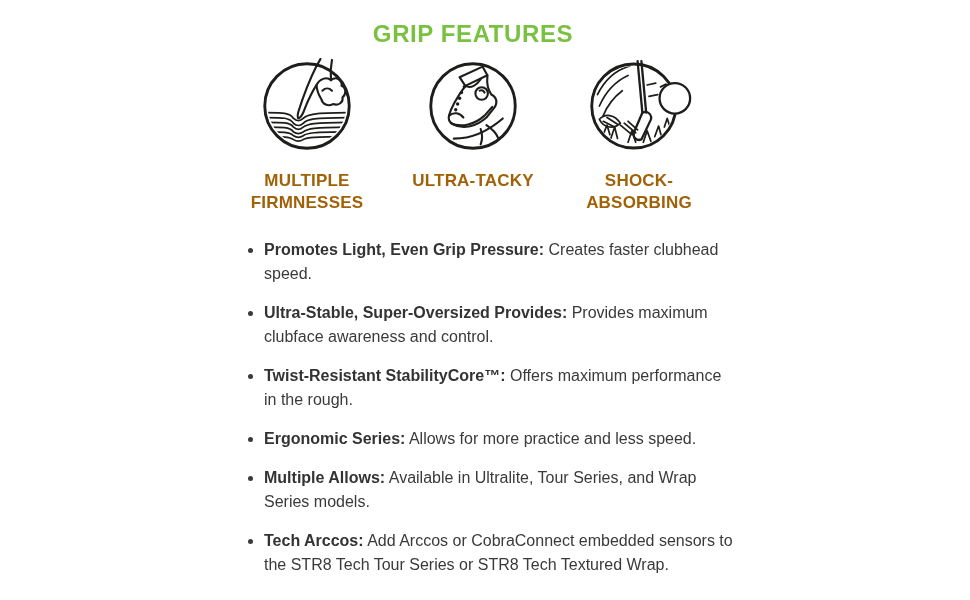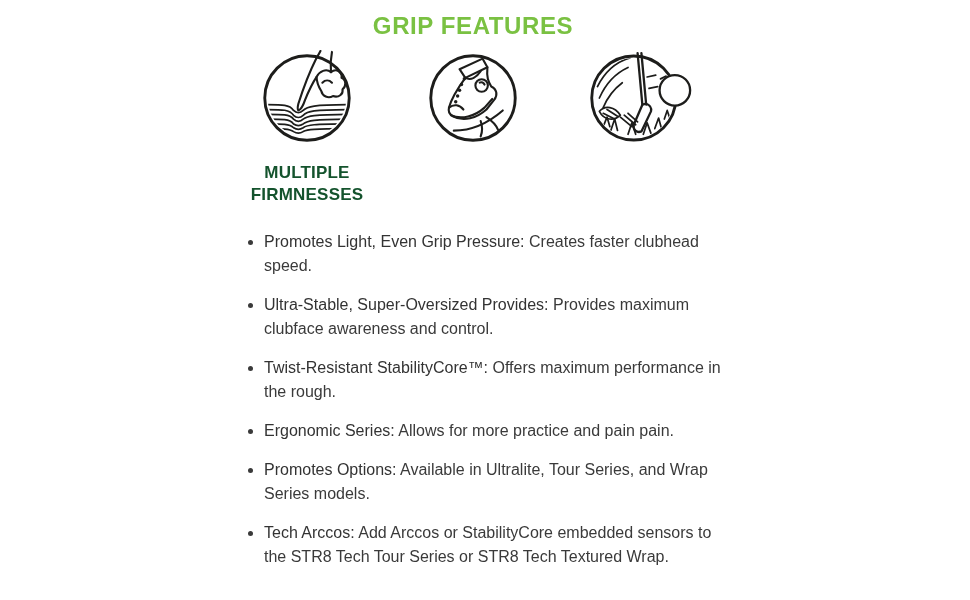--- a/index.html
+++ b/index.html
@@ -7,21 +7,21 @@
     padding: 0;
     background: #ffffff;
     width: 970px;
     height: 600px;
     overflow: hidden;
     font-family: "Liberation Sans", sans-serif;
   }
   .page {
     width: 500px;
     margin-left: 223px;
-    padding-top: 12px;
+    padding-top: 20px;
     box-sizing: border-box;
   }
   .title {
     margin: 0;
     text-align: center;
     font-size: 24px;
     font-weight: bold;
     letter-spacing: 0.6px;
     color: #7ac142;
   }
@@ -43,36 +43,36 @@
     display: block;
   }
   .feature-label {
     display: block;
     width: 132px;
     margin: 12px auto 0;
     font-size: 17px;
     font-weight: bold;
     line-height: 22px;
     letter-spacing: 0.2px;
-    color: #14532d;
+    color: #a16207;
   }
   ul.bullets {
     margin: 24px 0 0 0;
     padding-left: 41px;
     list-style: disc;
     width: 470px;
   }
   ul.bullets li {
     font-size: 16px;
     line-height: 24px;
     color: #3a3a3a;
     margin-bottom: 15px;
   }
   ul.bullets li .head {
-    font-weight: normal;
+    font-weight: bold;
     color: #333333;
   }
   .lineart {
     stroke: #1d1d1b;
     fill: none;
     stroke-linecap: round;
     stroke-linejoin: round;
   }
 </style>
 </head>
@@ -131,20 +131,21 @@
           </g>
           <g fill="#1d1d1b" stroke="none">
             <circle cx="34" cy="48" r="1.8"></circle>
             <circle cx="36" cy="42" r="1.8"></circle>
             <circle cx="38" cy="36" r="1.8"></circle>
             <circle cx="41" cy="30" r="1.8"></circle>
             <circle cx="32" cy="54" r="1.8"></circle>
           </g>
         </svg>
       </span>
+      <span class="feature-label">ULTRA-TACKY</span>
     </div>
 
     <div class="feature">
       <span class="icon-wrap">
         <svg viewBox="0 0 112 100" width="107" height="96">
           <defs>
             <clipPath id="clip-f3">
                 <circle cx="50" cy="50" r="42"></circle>
               </clipPath>
           </defs>
@@ -168,26 +169,27 @@
             <path d="M82 72 l3 -9 l3 9"></path>
           </g>
           <g class="lineart" stroke-width="2.4">
             <path d="M54 3 L59 57"></path>
             <path d="M58 3 L63 57"></path>
             <path d="M59 57 L50 78 C49 83 53 87 58 85 L68 64 C69 60 66 57 63 56 Z"></path>
           </g>
           <circle cx="93" cy="42" r="16" fill="#ffffff" stroke="#1d1d1b" stroke-width="2.4"></circle>
         </svg>
       </span>
+      <span class="feature-label">SHOCK-ABSORBING</span>
     </div>
 
   </div>
 
   <ul class="bullets">
     <li><span class="head">Promotes Light, Even Grip Pressure:</span> <span class="body">Creates faster clubhead speed.</span></li>
     <li><span class="head">Ultra-Stable, Super-Oversized Provides:</span> <span class="body">Provides maximum clubface awareness and control.</span></li>
     <li><span class="head">Twist-Resistant StabilityCore™:</span> <span class="body">Offers maximum performance in the rough.</span></li>
-    <li><span class="head">Ergonomic Series:</span> <span class="body">Allows for more practice and pain pain.</span></li>
-    <li><span class="head">Promotes Options:</span> <span class="body">Available in Ultralite, Tour Series, and Wrap Series models.</span></li>
-    <li><span class="head">Tech Arccos:</span> <span class="body">Add Arccos or StabilityCore embedded sensors to the STR8 Tech Tour Series or STR8 Tech Textured Wrap.</span></li>
+    <li><span class="head">Ergonomic Series:</span> <span class="body">Allows for more practice and less speed.</span></li>
+    <li><span class="head">Multiple Allows:</span> <span class="body">Available in Ultralite, Tour Series, and Wrap Series models.</span></li>
+    <li><span class="head">Tech Arccos:</span> <span class="body">Add Arccos or CobraConnect embedded sensors to the STR8 Tech Tour Series or STR8 Tech Textured Wrap.</span></li>
   </ul>
 
 </div>
 
 </body></html>

